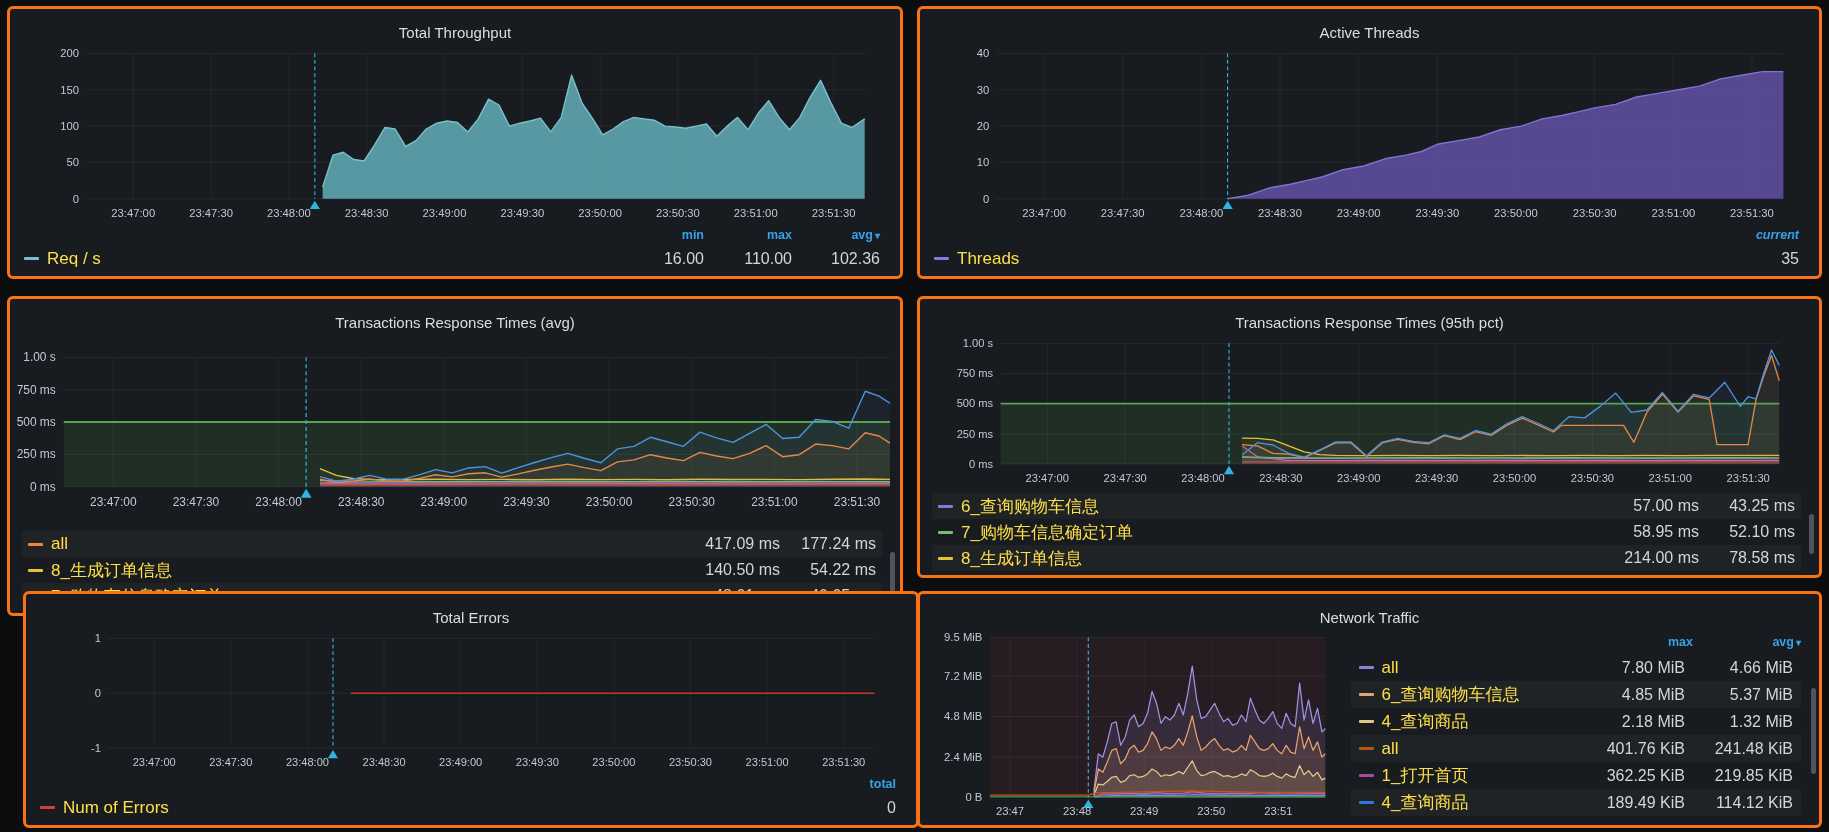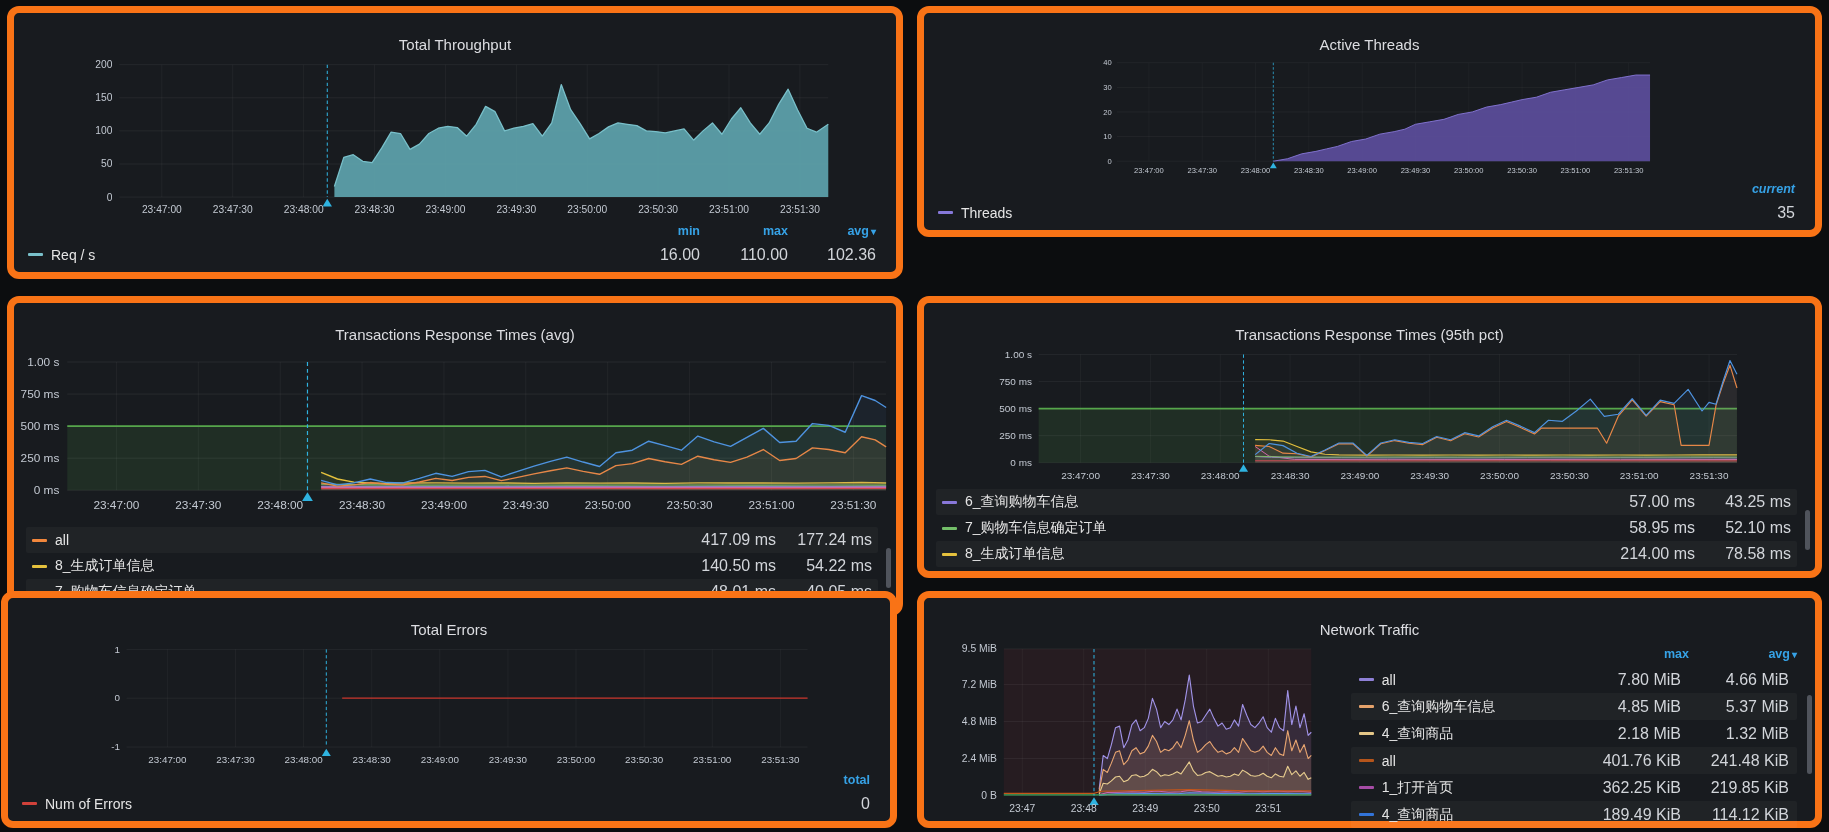--- a/index.html
+++ b/index.html
@@ -1,37 +1,37 @@
 <!DOCTYPE html>
 <html><head>
 <meta charset="utf-8">
 <style>
   html,body{margin:0;padding:0;background:#0c0d0f;}
   body{width:1829px;height:832px;position:relative;overflow:hidden;
        font-family:"Liberation Sans",sans-serif;}
-  .panel{position:absolute;background:#181b1f;border:7px solid #f97316;border-radius:12px;
-         box-sizing:border-box;display:flex;flex-direction:column;padding:20px 0 3px;}
+  .panel{position:absolute;background:#181b1f;border:3px solid #f97316;border-radius:6px;
+         box-sizing:border-box;display:flex;flex-direction:column;padding:12px 0 3px;}
   #p1{left:7px;top:6px;width:896px;height:273px}
-  #p2{left:917px;top:6px;width:905px;height:231px}
+  #p2{left:917px;top:6px;width:905px;height:273px}
   #p3{left:7px;top:296px;width:896px;height:320px}
   #p4{left:917px;top:296px;width:905px;height:282px}
-  #p5{left:1px;top:591px;width:896px;height:237px}
+  #p5{left:23px;top:591px;width:896px;height:237px}
   #p6{left:917px;top:591px;width:905px;height:237px}
   .panel-title{height:24px;line-height:24px;text-align:center;color:#dcdde1;
                font-size:15px;font-weight:500;cursor:pointer;flex:none}
   svg.chart{flex:1;width:100%;min-height:0;display:block}
   svg text{font-family:"Liberation Sans",sans-serif;font-size:12px;fill:#c3c9d2}
   
   .stats-legend{flex:none;padding:0 20px 2px 14px}
   .stats-headers{display:flex;justify-content:flex-end;height:21px;line-height:21px}
   .hcol{width:88px;text-align:right;color:#36a2e6;font-size:12.5px;font-weight:700;cursor:pointer}
   .caret{color:#36a2e6;font-size:10px;margin-left:2px}
   .stats-row{display:flex;align-items:center;height:25px}
   .dash{width:15px;height:3px;border-radius:1px;margin-right:8px;flex:none}
-  .sname{color:#e5e5e5;font-size:14px;cursor:pointer}
+  .sname{color:#fde047;font-size:17px;cursor:pointer}
   .stats-vals{display:flex;margin-left:auto}
   .vcol{width:88px;text-align:right;color:#d2d5da;font-size:16px}
   
   .table-legend{flex:none;position:relative;padding:1px 16px 1px 10px;margin:2px 2px 0 2px}
   .trow{display:flex;align-items:center;height:26px;padding:0 6px;border-radius:2px;cursor:pointer}
   .trow.stripe{background:rgba(255,255,255,0.035)}
   .tvals{margin-left:auto;display:flex}
   .tvals .vcol{width:96px}
   .scrollthumb{position:absolute;right:3px;width:5px;border-radius:3px;background:#50545c;cursor:pointer}
   

